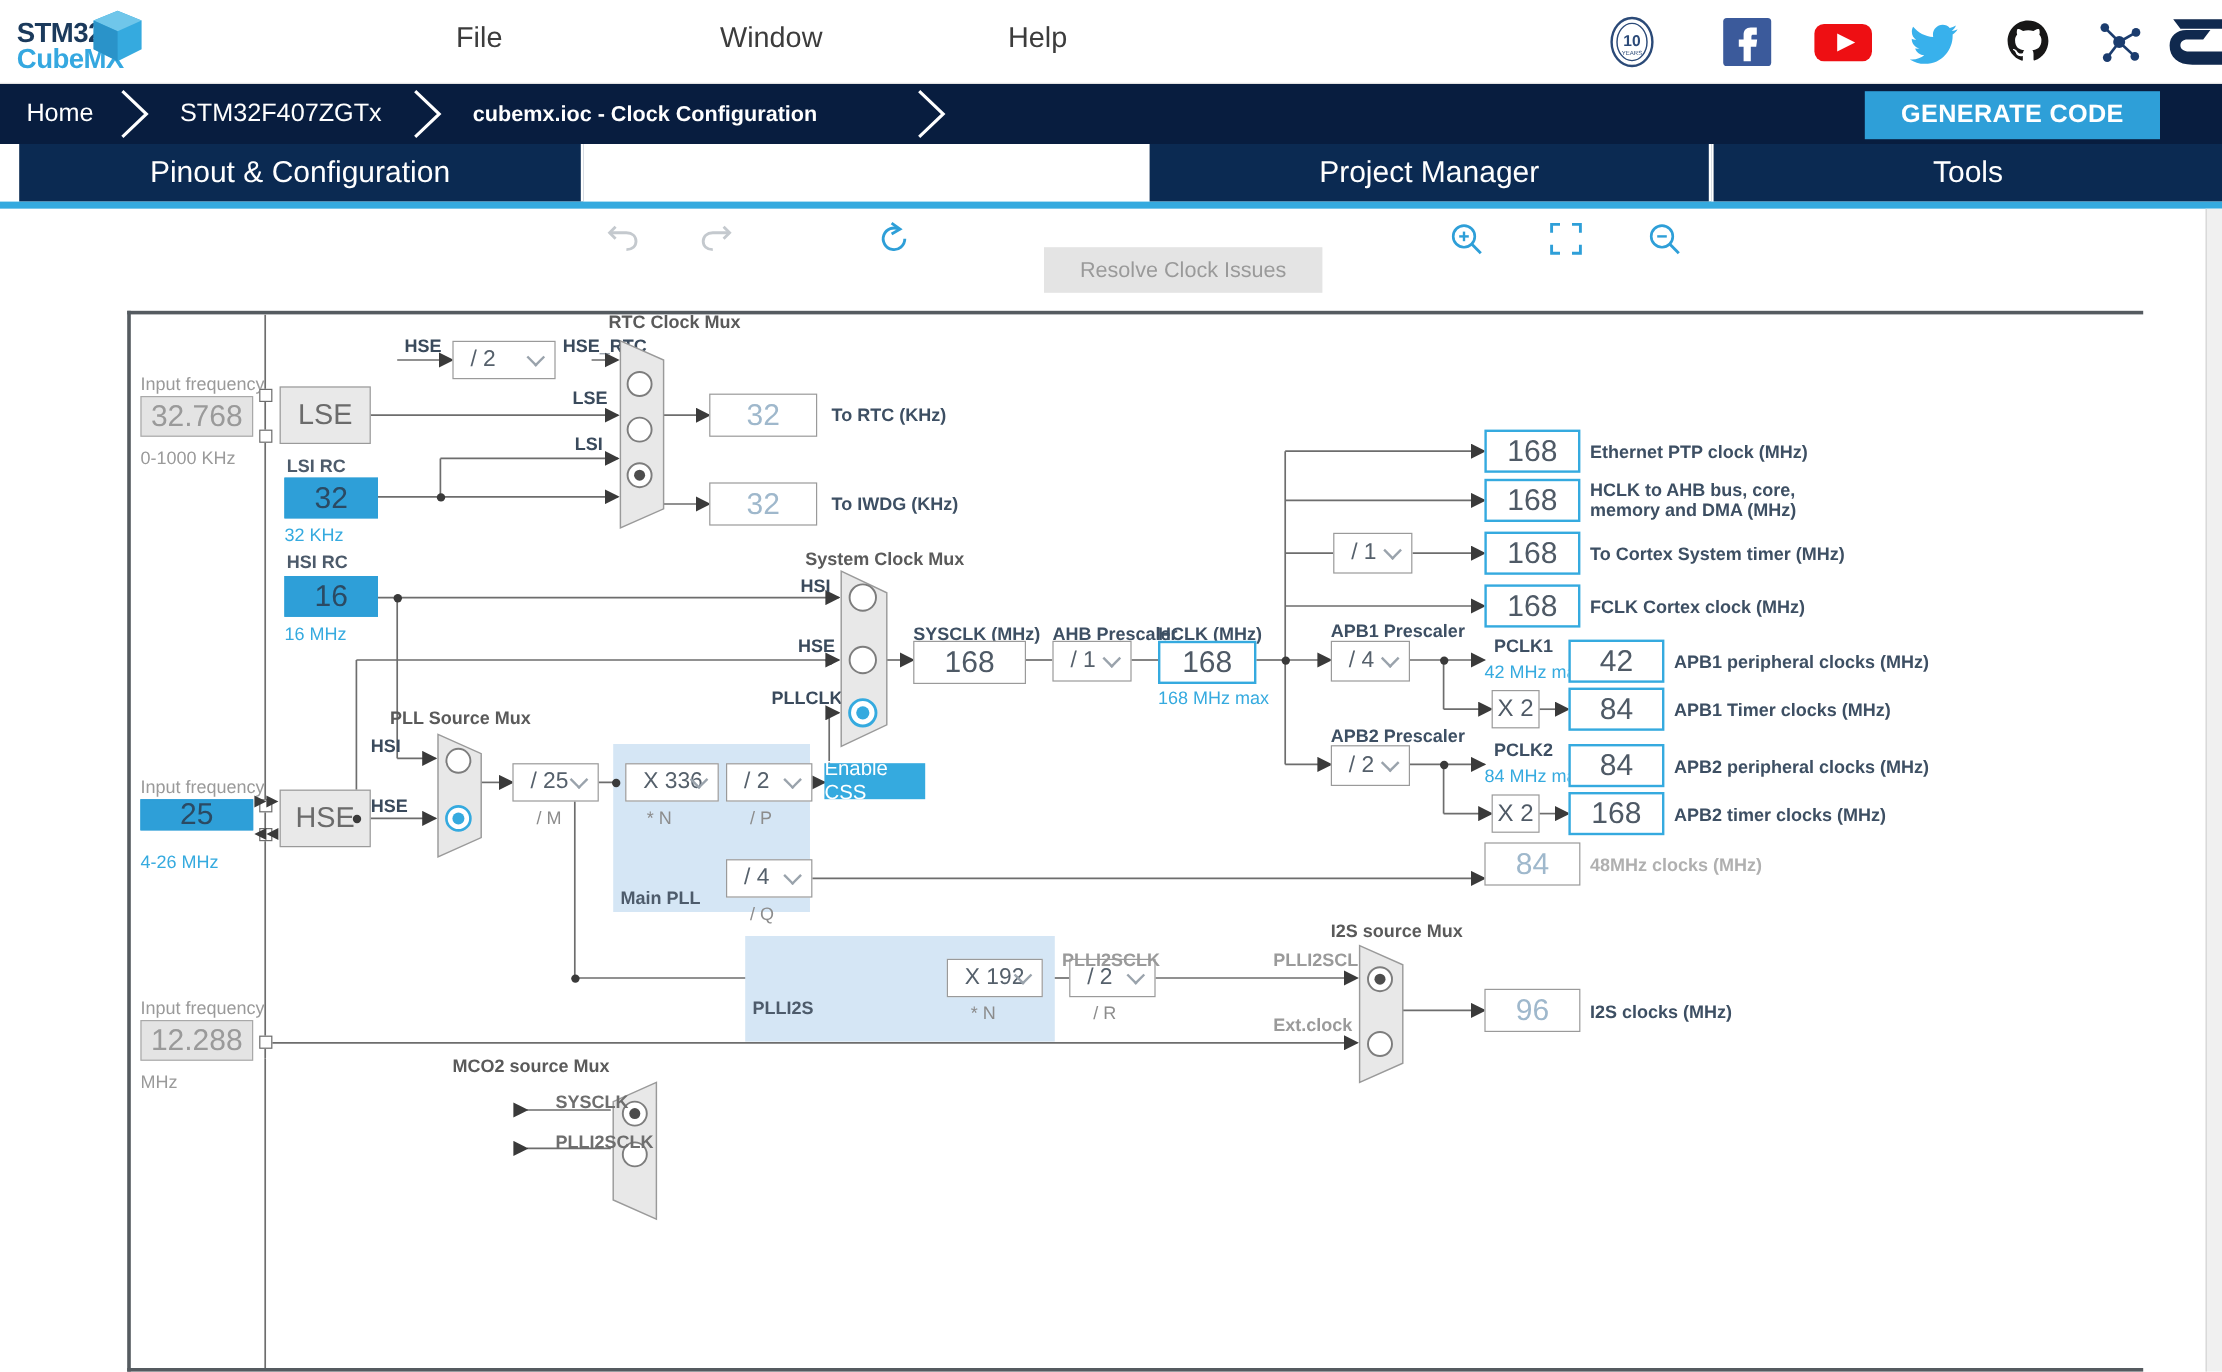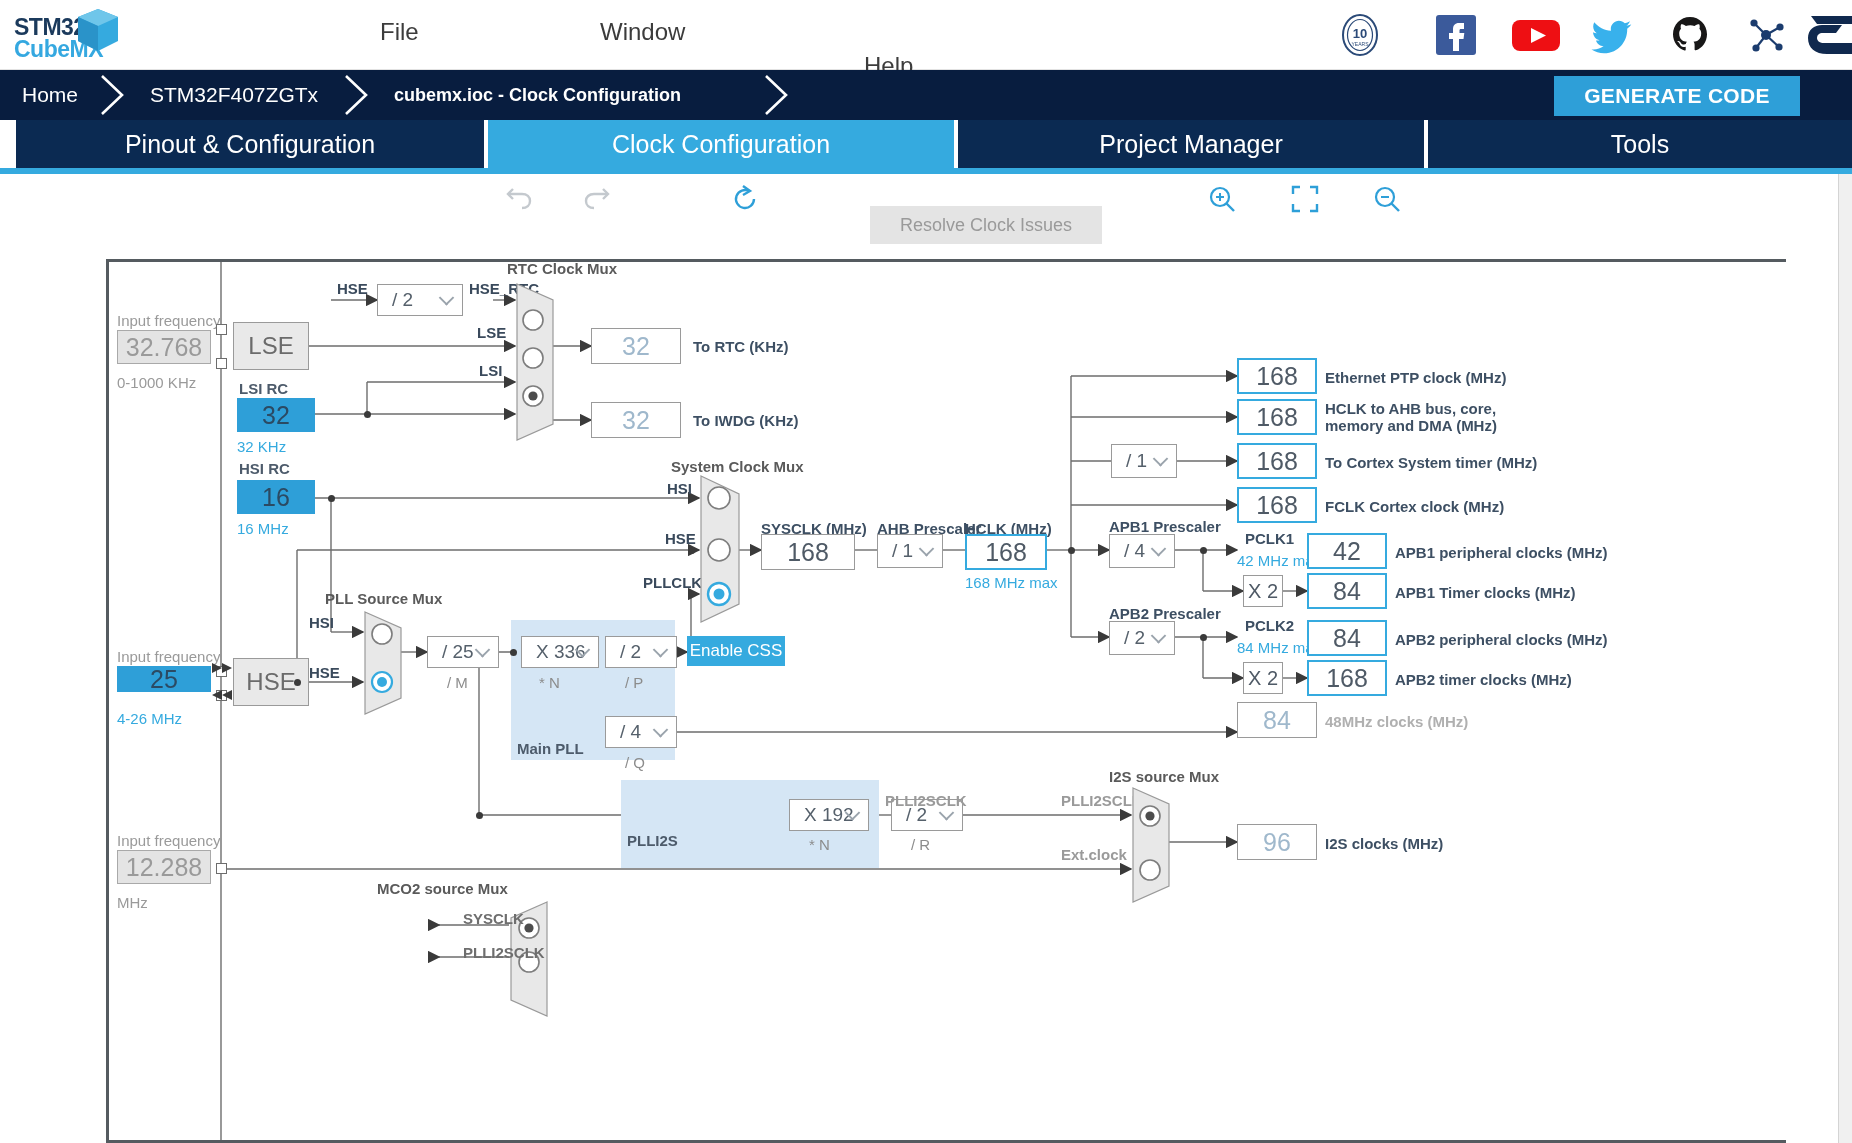--- a/index.html
+++ b/index.html
@@ -29,21 +29,21 @@
   .logo-cube {
     position: absolute; left: 63px; top: 0px; width: 42px; height: 46px;
   }
 
   .menu-item {
     position: absolute; top: 18px;
     font-size: 24px; color: #3c3c3c; cursor: default;
   }
   .menu-file { left: 380px; }
   .menu-window { left: 600px; }
-  .menu-help { left: 864px; margin-top: 34px; }
+  .menu-help { left: 840px; }
 
   .social { position: absolute; top: 13px; width: 44px; height: 44px; }
 
   
   .breadcrumb {
     position: absolute; left: 0; top: 70px; width: 1852px; height: 50px;
     background: #081d3f;
   }
   .crumb {
     position: absolute; top: 0; height: 50px;
@@ -249,21 +249,20 @@
   </svg>
   <div class="crumb active" style="left:394px;">cubemx.ioc - Clock Configuration</div>
   <svg class="crumb-sep" style="left:760px;" viewBox="0 0 36 50">
     <polyline points="6,6 26,25 6,44" fill="none" stroke="#ffffff" stroke-width="2.6"></polyline>
   </svg>
   <div class="gen-code">GENERATE CODE</div>
 </div>
 
 <div class="tabbar">
   <div class="tab" style="left:16px;  width:470px;">Pinout &amp; Configuration</div>
-  <div class="tab selected" style="left:488px; width:468px;">Clock Configuration</div>
   <div class="tab" style="left:958px; width:468px;">Project Manager</div>
   <div class="tab" style="left:1428px;width:424px; border-right:none;">Tools</div>
 </div>
 <div class="tabstrip-under"></div>
 
 <div class="toolbar">
   <svg class="tb-icon" style="left:500px;" viewBox="0 0 34 34">
     <path d="M8 12h14c5 0 8 3 8 7s-3 7-8 7" fill="none" stroke="#c4c9ce" stroke-width="2.4"></path>
     <polyline points="13,7 8,12 13,17" fill="none" stroke="#c4c9ce" stroke-width="2.4"></polyline>
   </svg>
@@ -497,21 +496,21 @@
     <div class="lbl sig" style="left:556px; top:268px;">HSE</div>
     <div class="lbl sig" style="left:534px; top:312px;">PLLCLK</div>
     <svg style="position:absolute; left:590px; top:212px; width:42px; height:150px;">
       <polygon points="2,2 40,20 40,130 2,148" fill="#e8e8e8" stroke="#9a9a9a" stroke-width="1.2"></polygon>
       <circle cx="20" cy="24" r="11" fill="#ffffff" stroke="#7d7d7d" stroke-width="1.6"></circle>
       <circle cx="20" cy="76" r="11" fill="#ffffff" stroke="#7d7d7d" stroke-width="1.6"></circle>
       <circle cx="20" cy="120" r="11" fill="#ffffff" stroke="#35aadf" stroke-width="2.4"></circle>
       <circle cx="20" cy="120" r="5.5" fill="#35aadf"></circle>
     </svg>
 
-    <div class="enablecss" style="left:578px; top:374px; width:98px; height:30px;">Enable CSS</div>
+    <div class="enablecss" style="left:578px; top:374px; width:84px; height:30px;">Enable CSS</div>
 
     <div class="lbl out" style="left:652px; top:258px;">SYSCLK (MHz)</div>
     <div class="vbox plain" style="left:652px; top:272px; width:94px; height:36px;">168</div>
 
     <div class="lbl out" style="left:768px; top:258px;">AHB Prescaler</div>
     <div class="sel" style="left:768px; top:272px; width:66px; height:34px;">
       <span class="v">/ 1</span>
       <span class="chev"></span>
     </div>
 

